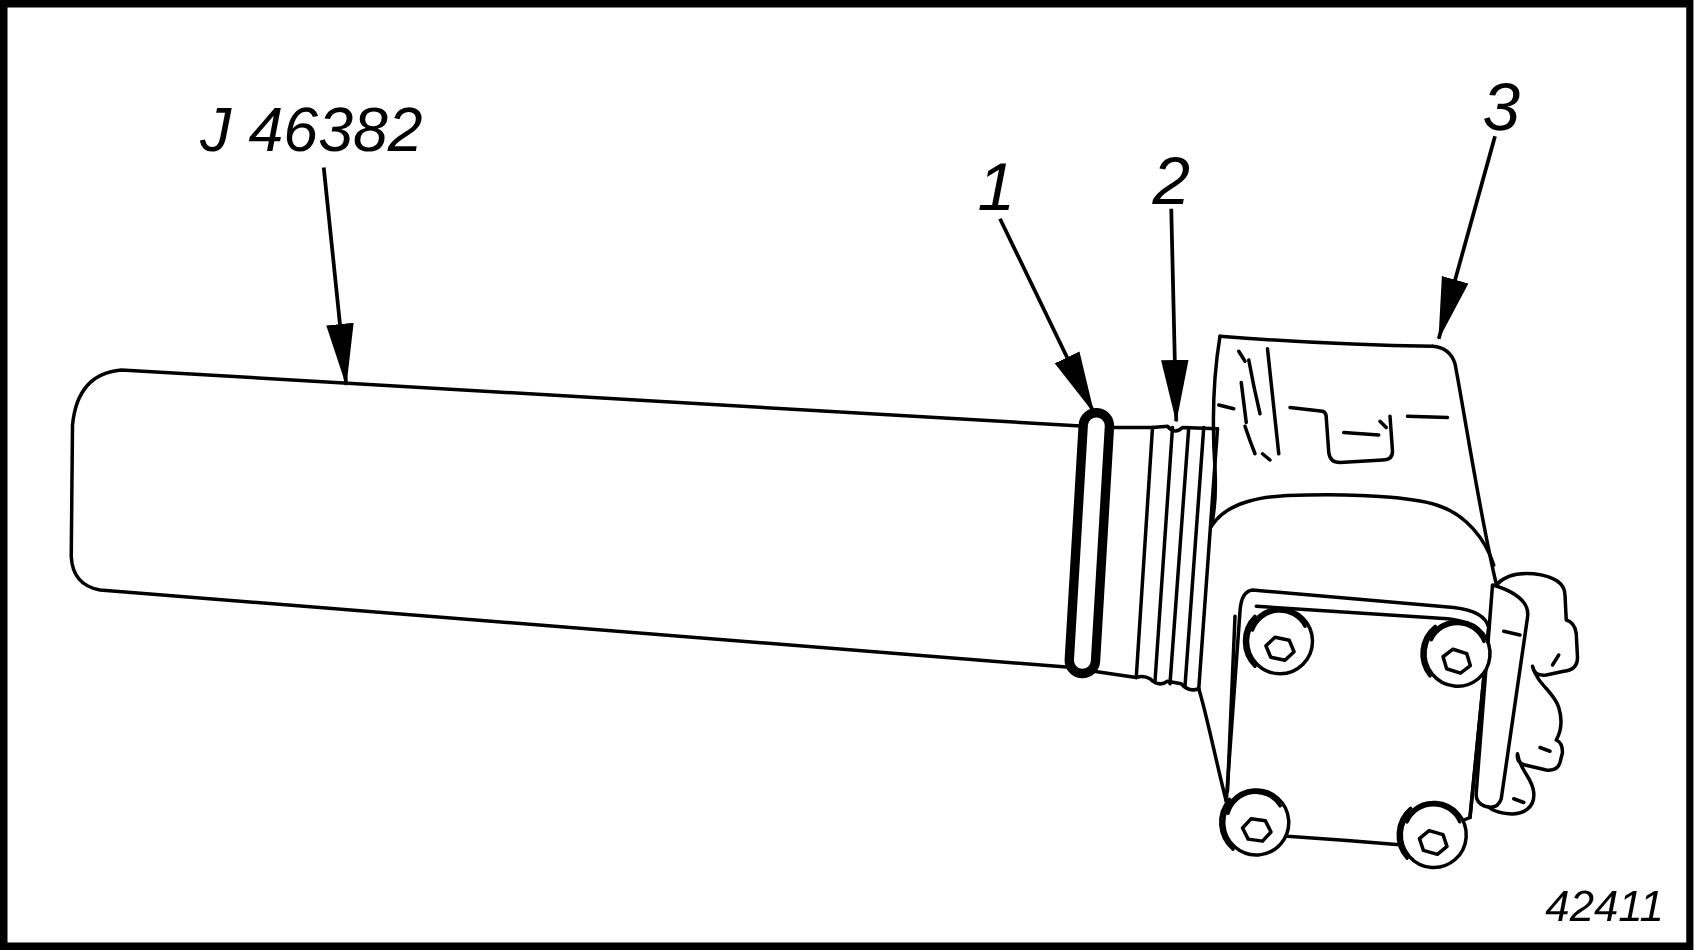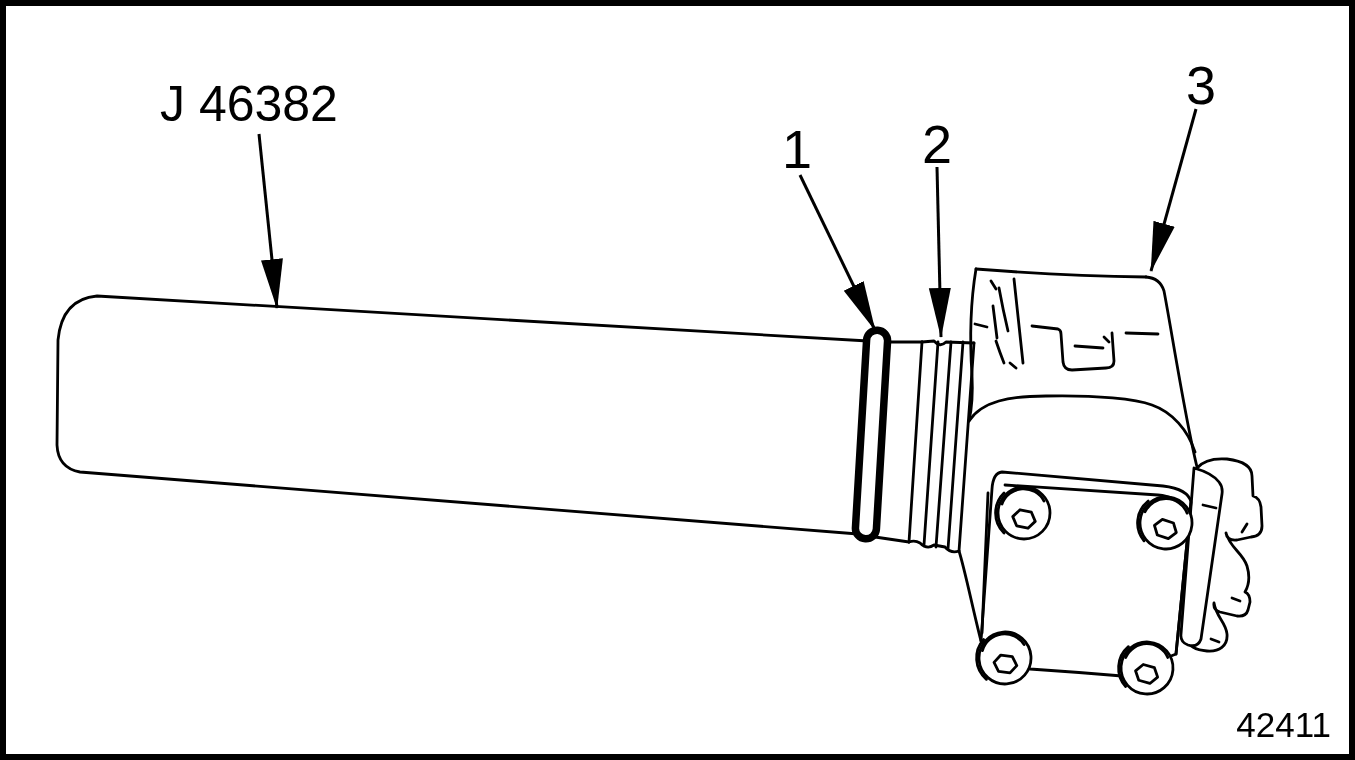--- a/index.html
+++ b/index.html
@@ -1,17 +1,17 @@
 <!DOCTYPE html>
 <html><head>
 <meta charset="utf-8">
 <style>
   html,body{margin:0;padding:0;background:#ffffff;}
   .stage{position:relative;width:1355px;height:760px;background:#ffffff;overflow:hidden;
-         font-family:"Liberation Sans", sans-serif;}
+         font-family:"Liberation Sans", sans-serif;font-style:italic;}
   svg{position:absolute;left:0;top:0;}
   .ln   {fill:none;stroke:#000;stroke-width:2.8;stroke-linecap:round;stroke-linejoin:round;}
   .lnf  {fill:#fff;stroke:#000;stroke-width:2.8;stroke-linejoin:round;}
   .ring {fill:#fff;stroke:#000;stroke-width:7.5;}
   .leader{fill:none;stroke:#000;stroke-width:3;}
   .callout-text{font-family:"Liberation Sans",sans-serif;font-size:54px;fill:#000;}
   .tool-text{font-family:"Liberation Sans",sans-serif;font-size:50px;fill:#000;}
   .fig-text{font-family:"Liberation Sans",sans-serif;font-size:35px;fill:#000;}
   .frame{fill:none;stroke:#000;stroke-width:6;}
 </style>

